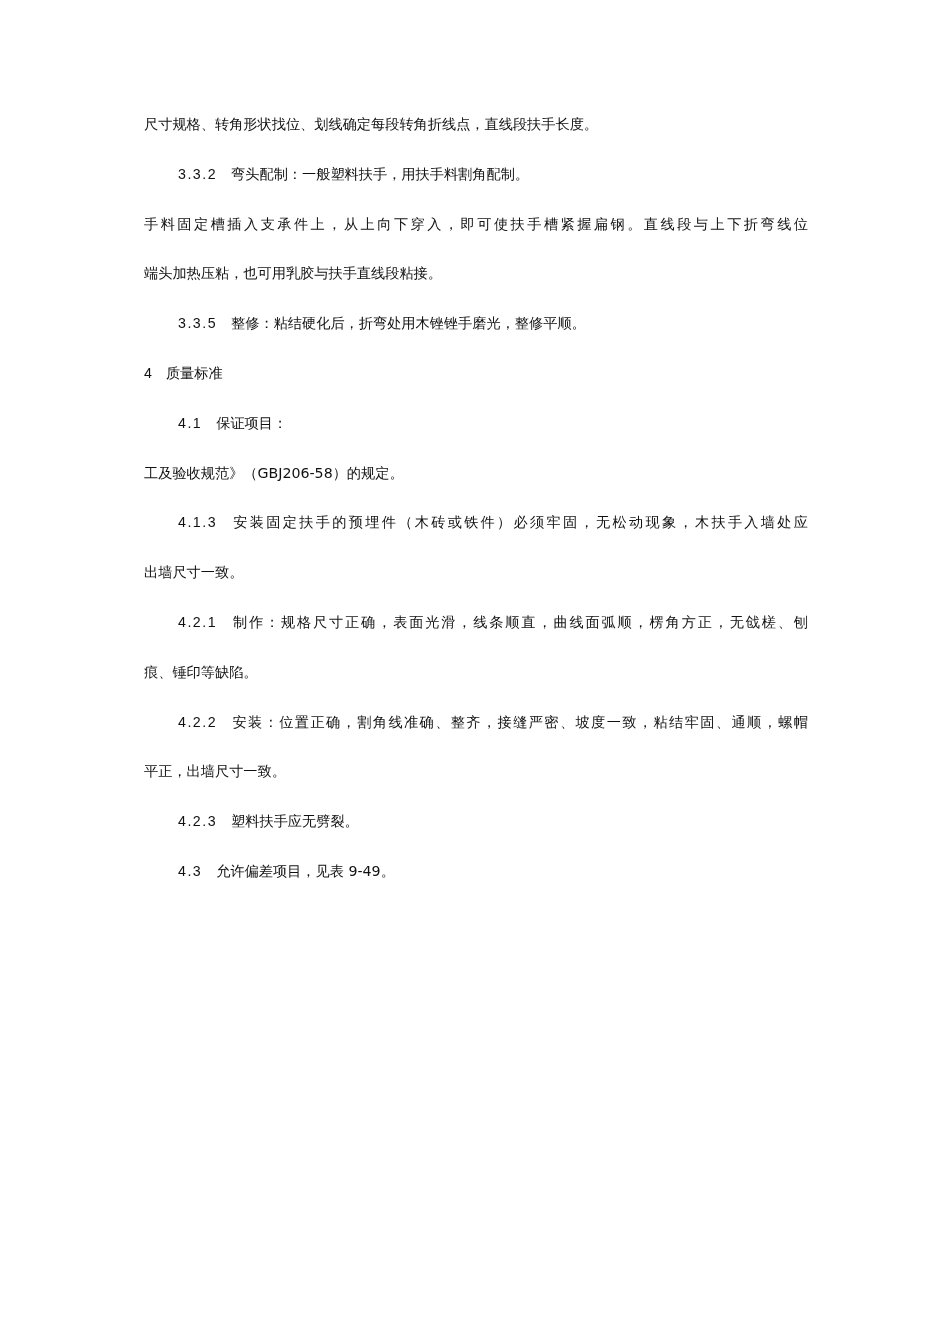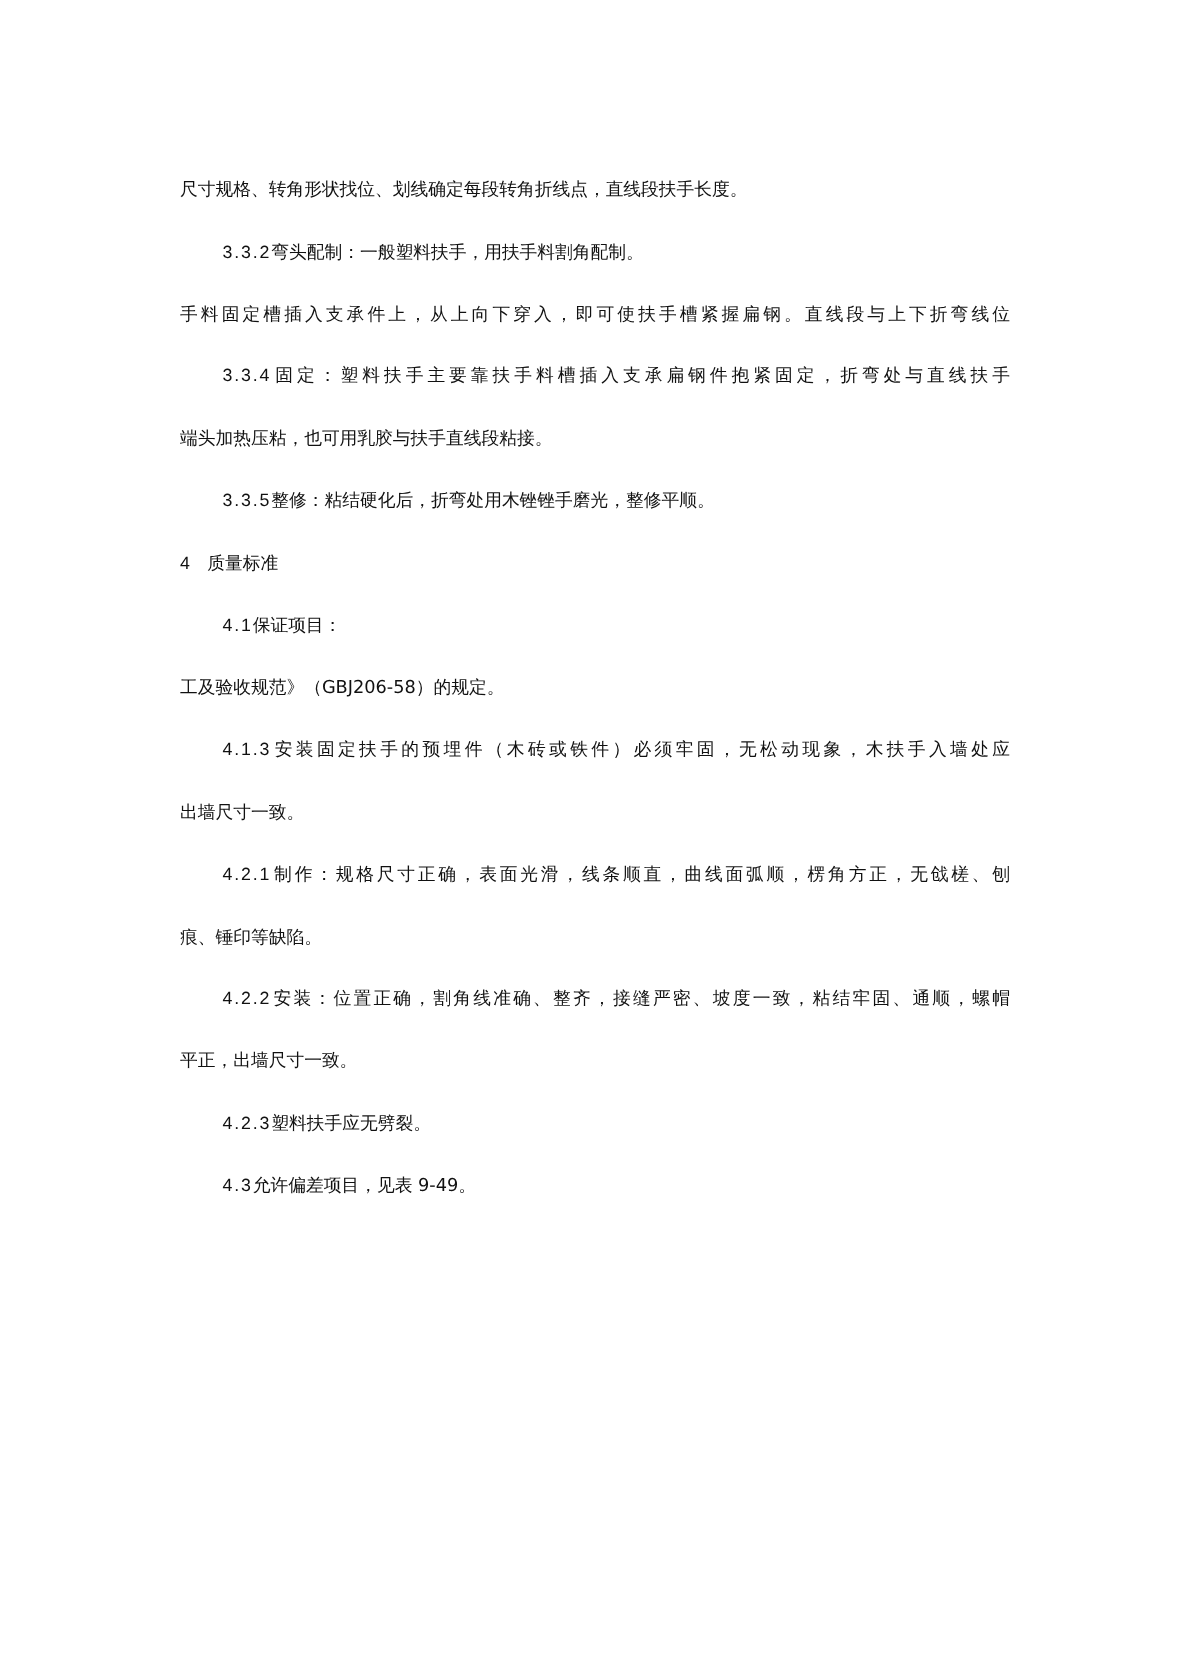--- a/index.html
+++ b/index.html
@@ -11,21 +11,21 @@
       width: 950px;
       height: 1344px;
       position: relative;
       overflow: hidden;
       font-family: "DejaVu Sans", "Liberation Sans", sans-serif;
       color: #111111;
     }
     .page {
       position: absolute;
       left: 144px;
-      top: 128px;
+      top: 100px;
       width: 664px;
     }
     .line {
       height: 49.8px;
       line-height: 49.8px;
       font-size: 14.2px;
       white-space: nowrap;
       overflow: visible;
       text-align: justify;
       text-align-last: justify;
@@ -33,41 +33,39 @@
     .line.last {
       text-align-last: left;
     }
     .indent {
       padding-left: 34px;
     }
     .num {
       display: inline-block;
       font-family: "Liberation Sans", sans-serif;
       letter-spacing: 1.5px;
+      margin-right: 14px;
     }
     .heading .num {
       margin-right: 14px;
       letter-spacing: 0;
     }
   </style>
 </head>
 <body>
 
 <div class="page">
   <div class="line last">
     <span>尺寸规格、转角形状找位、划线确定每段转角折线点，直线段扶手长度。</span>
   </div>
   <div class="line last indent">
     <span class="num">3.3.2</span><span>弯头配制：一般塑料扶手，用扶手料割角配制。</span>
   </div>
   <div class="line">
     <span>手料固定槽插入支承件上，从上向下穿入，即可使扶手槽紧握扁钢。直线段与上下折弯线位</span>
-  </div>
-  <div class="line indent">
-    <span class="num">3.3.4</span><span>固定：塑料扶手主要靠扶手料槽插入支承扁钢件抱紧固定，折弯处与直线扶手</span>
   </div>
   <div class="line last">
     <span>端头加热压粘，也可用乳胶与扶手直线段粘接。</span>
   </div>
   <div class="line last indent">
     <span class="num">3.3.5</span><span>整修：粘结硬化后，折弯处用木锉锉手磨光，整修平顺。</span>
   </div>
   <div class="line last heading">
     <span class="num">4</span><span>质量标准</span>
   </div>

